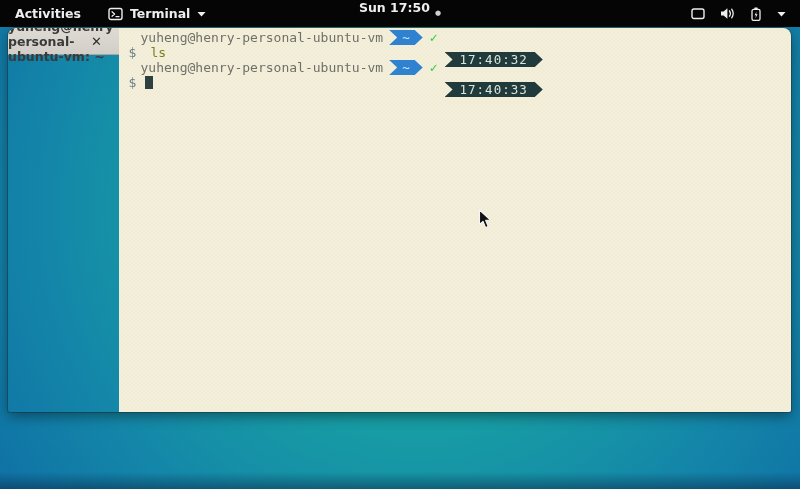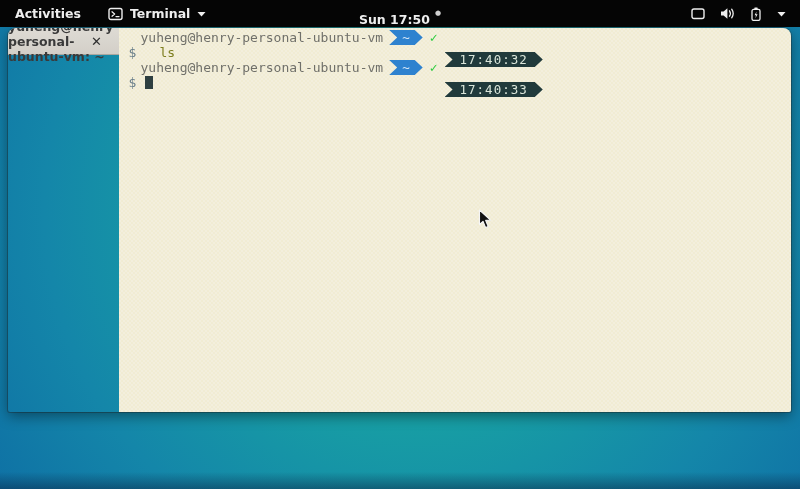--- a/index.html
+++ b/index.html
@@ -20,21 +20,21 @@
   
   .top-bar {
     position:absolute; top:0; left:0; right:0; height:27px; background:#050505;
     display:flex; align-items:center; z-index:30; color:#eeeeee;
     font-size:12.5px; font-weight:bold;
   }
   .tb-left { display:flex; align-items:center; height:100%; }
   .tb-activities { padding:0 15px; height:100%; display:flex; align-items:center; cursor:default; }
   .tb-app { display:flex; align-items:center; gap:7px; padding:7px 12px; height:100%; }
   .tb-center { position:absolute; left:0; right:0; top:0; height:27px;
-    display:flex; align-items:flex-end; justify-content:center; gap:5px; pointer-events:none; }
+    display:flex; align-items:flex-start; justify-content:center; gap:5px; pointer-events:none; }
   .tb-center > * { pointer-events:auto; }
   .notif-dot { font-size:7px; color:#cfcfcf; line-height:27px; }
   .tb-right { margin-left:auto; display:flex; align-items:center; gap:15px; padding:0 14px; height:100%; }
   .tb-icon { display:flex; align-items:center; }
   .tb-icon svg { display:block; }
 
   
   .window {
     position:absolute; left:8px; top:28px; width:783px; height:384px; z-index:10;
     border-radius:8px 8px 2px 2px; overflow:hidden;
@@ -66,21 +66,21 @@
     background-size:4px 4px; background-position:0 0, 2px 2px;
   }
   .line { height:15px; display:flex; align-items:center; white-space:pre; position:relative; z-index:1; }
   .host { color:#70706a; padding-left:12px; }
   .seg { height:15px; line-height:15px; font-size:12.5px; padding:0 13px; margin-left:6px;
     clip-path: polygon(0 0, calc(100% - 8px) 0, 100% 50%, calc(100% - 8px) 100%, 0 100%, 8px 50%); }
   .seg-path { background:#2e82cf; color:#d4e6f8; }
   .check { color:#2ecc40; font-weight:bold; font-size:13px; margin-left:7px; }
   .seg-time { background:#213a3b; color:#dbe6da; letter-spacing:1px; margin-left:7px; padding:0 15px;margin-top:44px; }
   .dollar { color:#6a7f8a; }
-  .cmd { color:#7d7e1f; margin-left:23px; }
+  .cmd { color:#7d7e1f; margin-left:14px; }
   .dir-row { gap:15.6px; color:#1b9a9c; }
   .dir-row span { white-space:pre; }
   .cursor-block { display:inline-block; width:8px; height:13px; background:#2e3f40; margin-left:9px; }
 
   
   .mouse { position:absolute; left:478px; top:209px; z-index:40; pointer-events:none; }
 </style>
 </head>
 <body>
 

